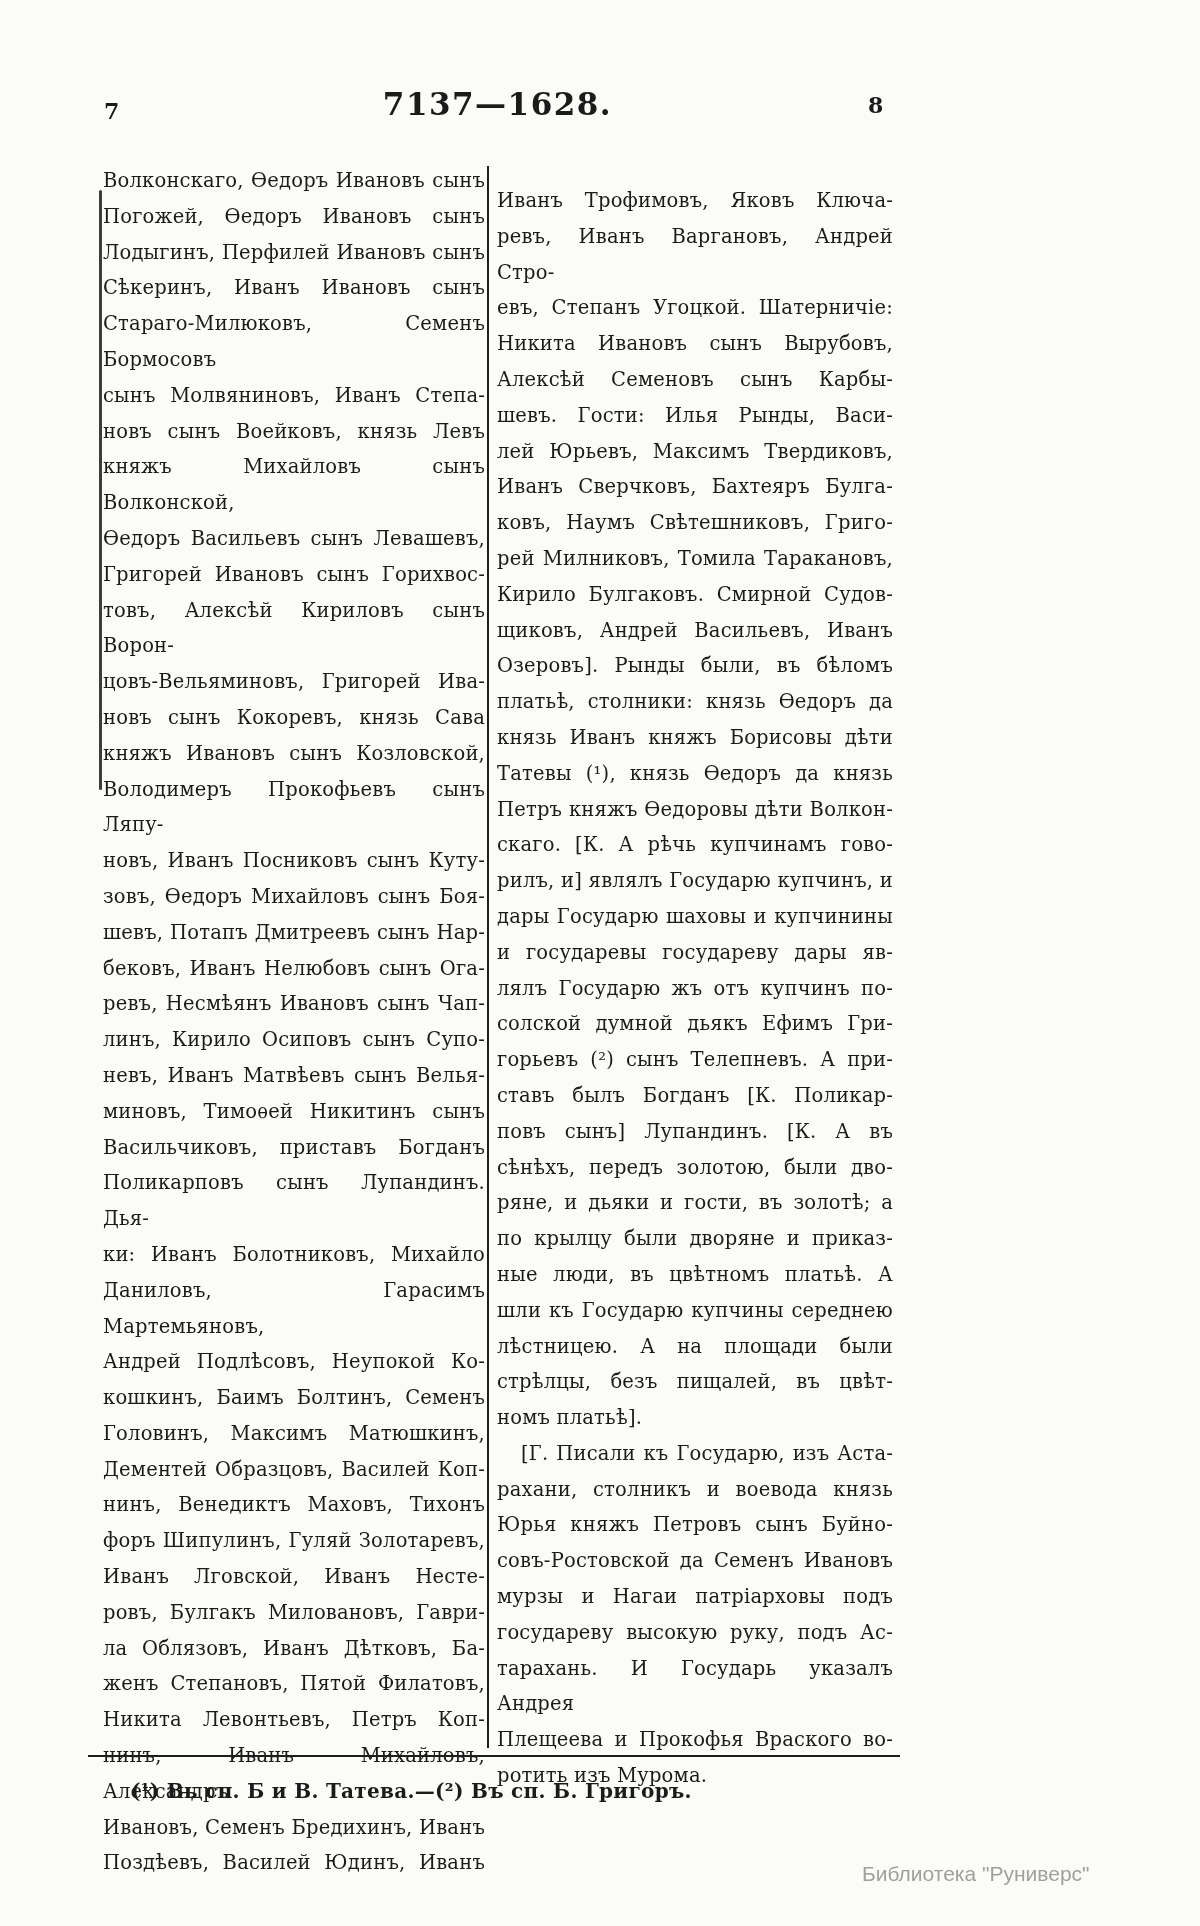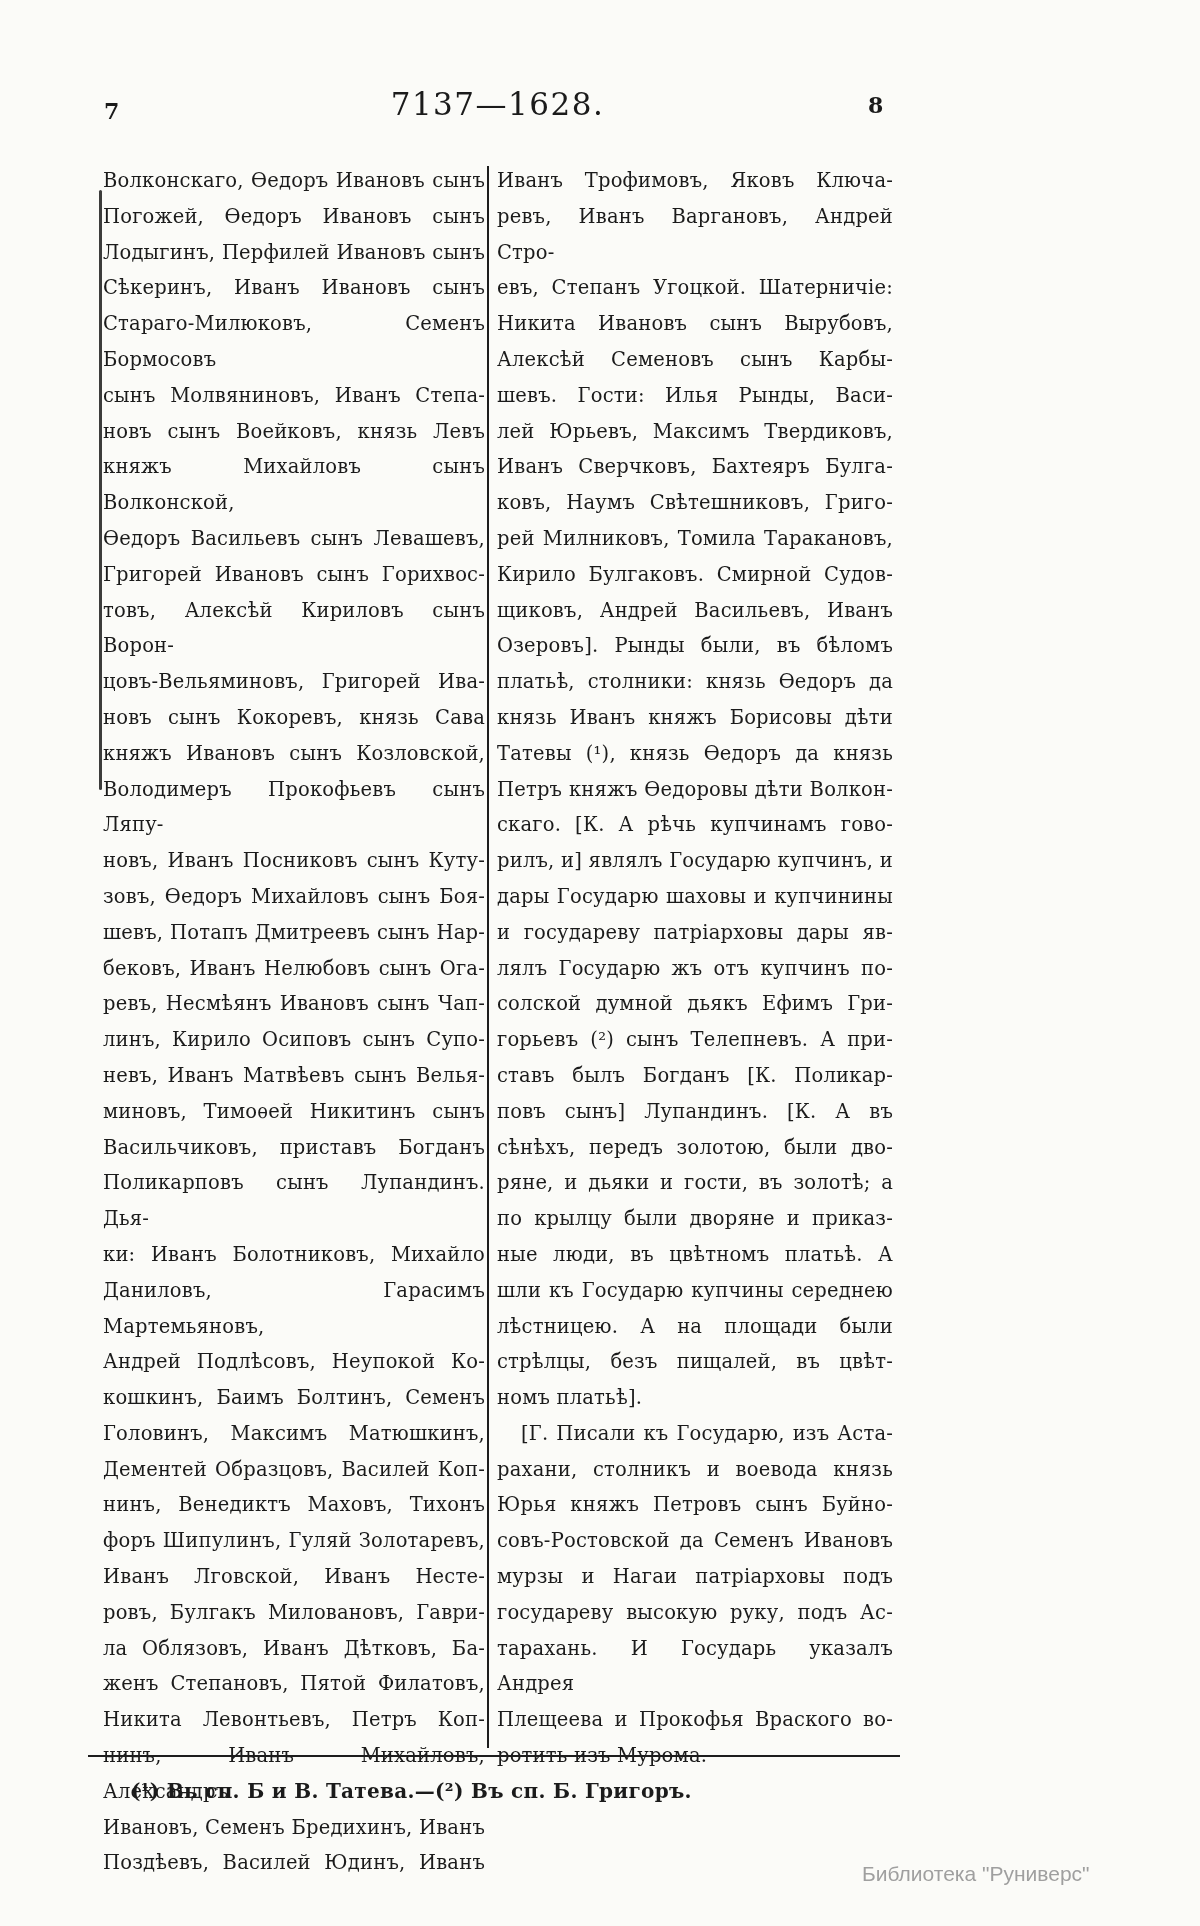--- a/index.html
+++ b/index.html
@@ -17,32 +17,32 @@
     font-weight: bold;
     color: #1b1b1b;
   }
   #pn-left  { left: 104px; top: 98px; }
   #pn-right { left: 868px; top: 92px; }
   .title {
     position: absolute;
     left: 100px; top: 86px; width: 795px;
     text-align: center;
     font-size: 31px;
-    font-weight: normal;
+    font-weight: bold;
     letter-spacing: 1.5px;
   }
   .col {
     position: absolute;
     top: 163px;
     font-size: 19.5px;
     line-height: 35.8px;
     letter-spacing: 0.2px;
   }
   #col-left  { left: 103px; width: 382px; }
-  #col-right { left: 497px; width: 396px; }
+  #col-right { left: 497px; width: 396px; margin-top: 20px; }
   .tline { text-align: justify; text-align-last: justify; }
   .tline.lastline { text-align-last: left; }
   .block.indent .tline:first-child { text-indent: 24px; }
   .divider {
     position: absolute;
     left: 487px; top: 166px;
     width: 2px; height: 1582px;
     background: #1d1d1d;
   }
   .footrule {
@@ -148,21 +148,21 @@
       <div class="tline">Кирило Булгаковъ. Смирной Судов-</div>
       <div class="tline">щиковъ, Андрей Васильевъ, Иванъ</div>
       <div class="tline">Озеровъ]. Рынды были, въ бѣломъ</div>
       <div class="tline">платьѣ, столники: князь Ѳедоръ да</div>
       <div class="tline">князь Иванъ княжъ Борисовы дѣти</div>
       <div class="tline">Татевы (¹), князь Ѳедоръ да князь</div>
       <div class="tline">Петръ княжъ Ѳедоровы дѣти Волкон-</div>
       <div class="tline">скаго. [К. А рѣчь купчинамъ гово-</div>
       <div class="tline">рилъ, и] являлъ Государю купчинъ, и</div>
       <div class="tline">дары Государю шаховы и купчинины</div>
-      <div class="tline">и государеву патріарховы дары яв-</div>
+      <div class="tline">и государевы государеву дары яв-</div>
       <div class="tline">лялъ Государю жъ отъ купчинъ по-</div>
       <div class="tline">солской думной дьякъ Ефимъ Гри-</div>
       <div class="tline">горьевъ (²) сынъ Телепневъ. А при-</div>
       <div class="tline">ставъ былъ Богданъ [К. Поликар-</div>
       <div class="tline">повъ сынъ] Лупандинъ. [К. А въ</div>
       <div class="tline">сѣнѣхъ, передъ золотою, были дво-</div>
       <div class="tline">ряне, и дьяки и гости, въ золотѣ; а</div>
       <div class="tline">по крылцу были дворяне и приказ-</div>
       <div class="tline">ные люди, въ цвѣтномъ платьѣ. А</div>
       <div class="tline">шли къ Государю купчины середнею</div>

